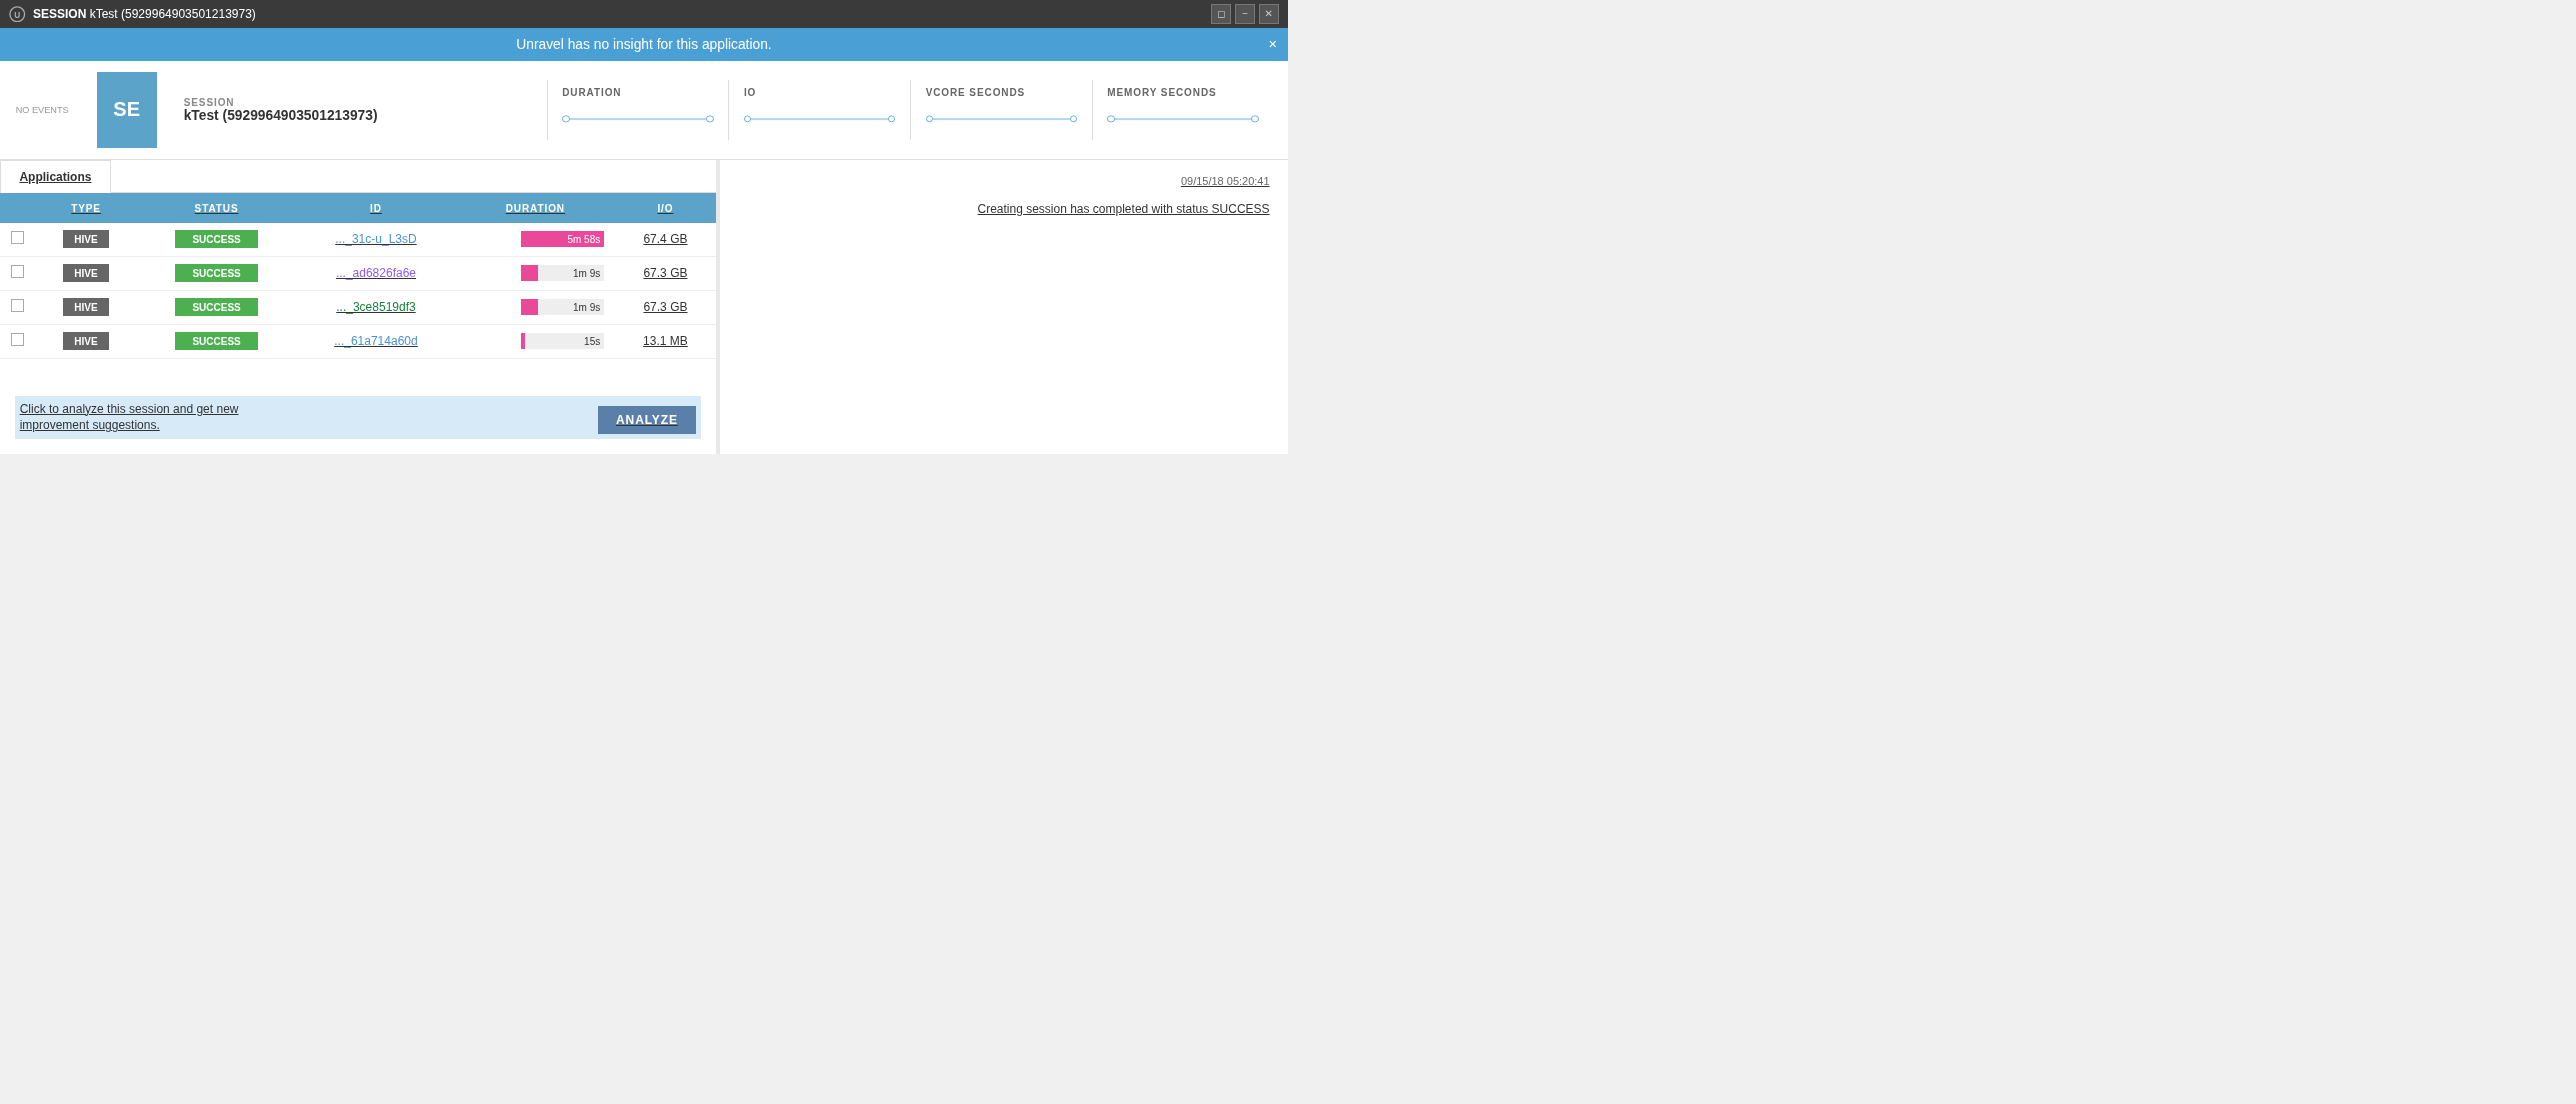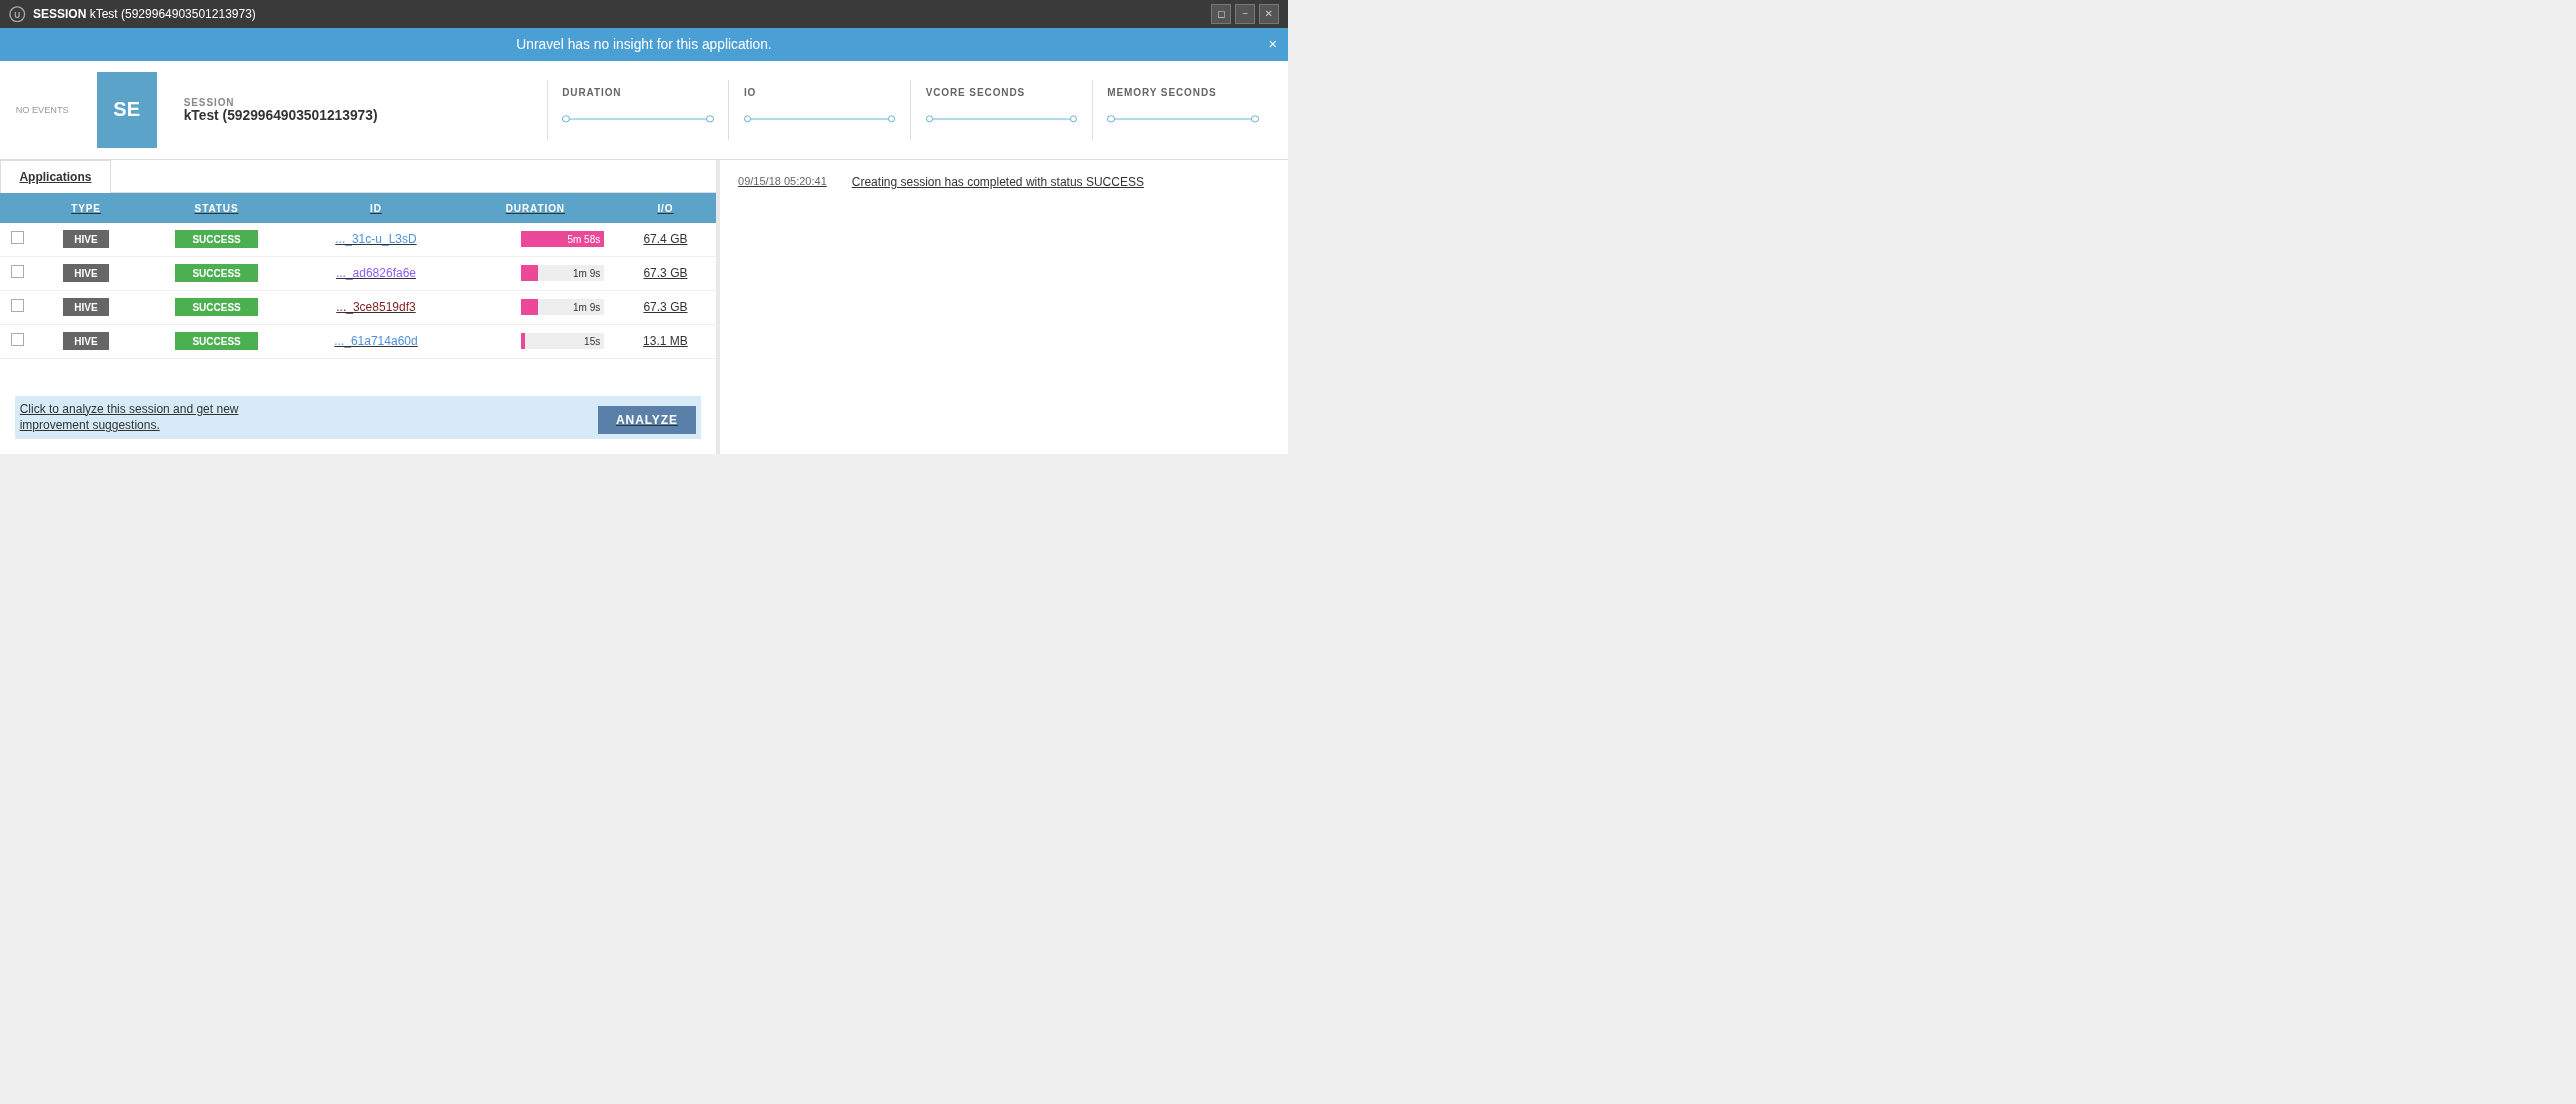--- a/index.html
+++ b/index.html
@@ -208,22 +208,23 @@
     }
     .right-tab.active {
       background: #fff;
       border-color: #ddd;
       color: #333;
       font-weight: bold;
     }
     .event-row {
       display: flex;
       padding: 14.7px 18.4px;
-      gap: 25px;
-      align-items: flex-start;
+      gap: 15px;
+      align-items: flex-end;
+      flex-direction: column;
     }
     .event-time { color: #666; font-size: 11px; white-space: nowrap; }
     .event-msg { color: #333; font-size: 12px; }
   </style>
 </head>
 <body>
 
 <div class="title-bar">
   <div class="title-bar-left">
     <svg class="title-bar-icon" viewBox="0 0 18 18" fill="none" style="font-size:13px">
@@ -337,21 +338,21 @@
                   </div>
                 </div>
               </div>
             </td>
             <td>67.3 GB</td>
           </tr>
           <tr>
             <td class="checkbox-cell"><div class="cb"></div></td>
             <td><span class="type-badge">HIVE</span></td>
             <td><span class="status-badge-success">SUCCESS</span></td>
-            <td style="color: #7f1d1d; cursor: pointer;">..._3ce8519df3</td>
+            <td style="color: #15803d; cursor: pointer;">..._3ce8519df3</td>
             <td>
               <div class="duration-bar-container">
                 <div class="duration-bar-wrap">
                   <div class="duration-bar full" style="width: 20%;">
                     <span class="duration-text" style="position: absolute; right: 3.7px; font-size: 10px; color: rgb(51, 51, 51);">1m 9s</span>
                   </div>
                 </div>
               </div>
             </td>
             <td>67.3 GB</td>

